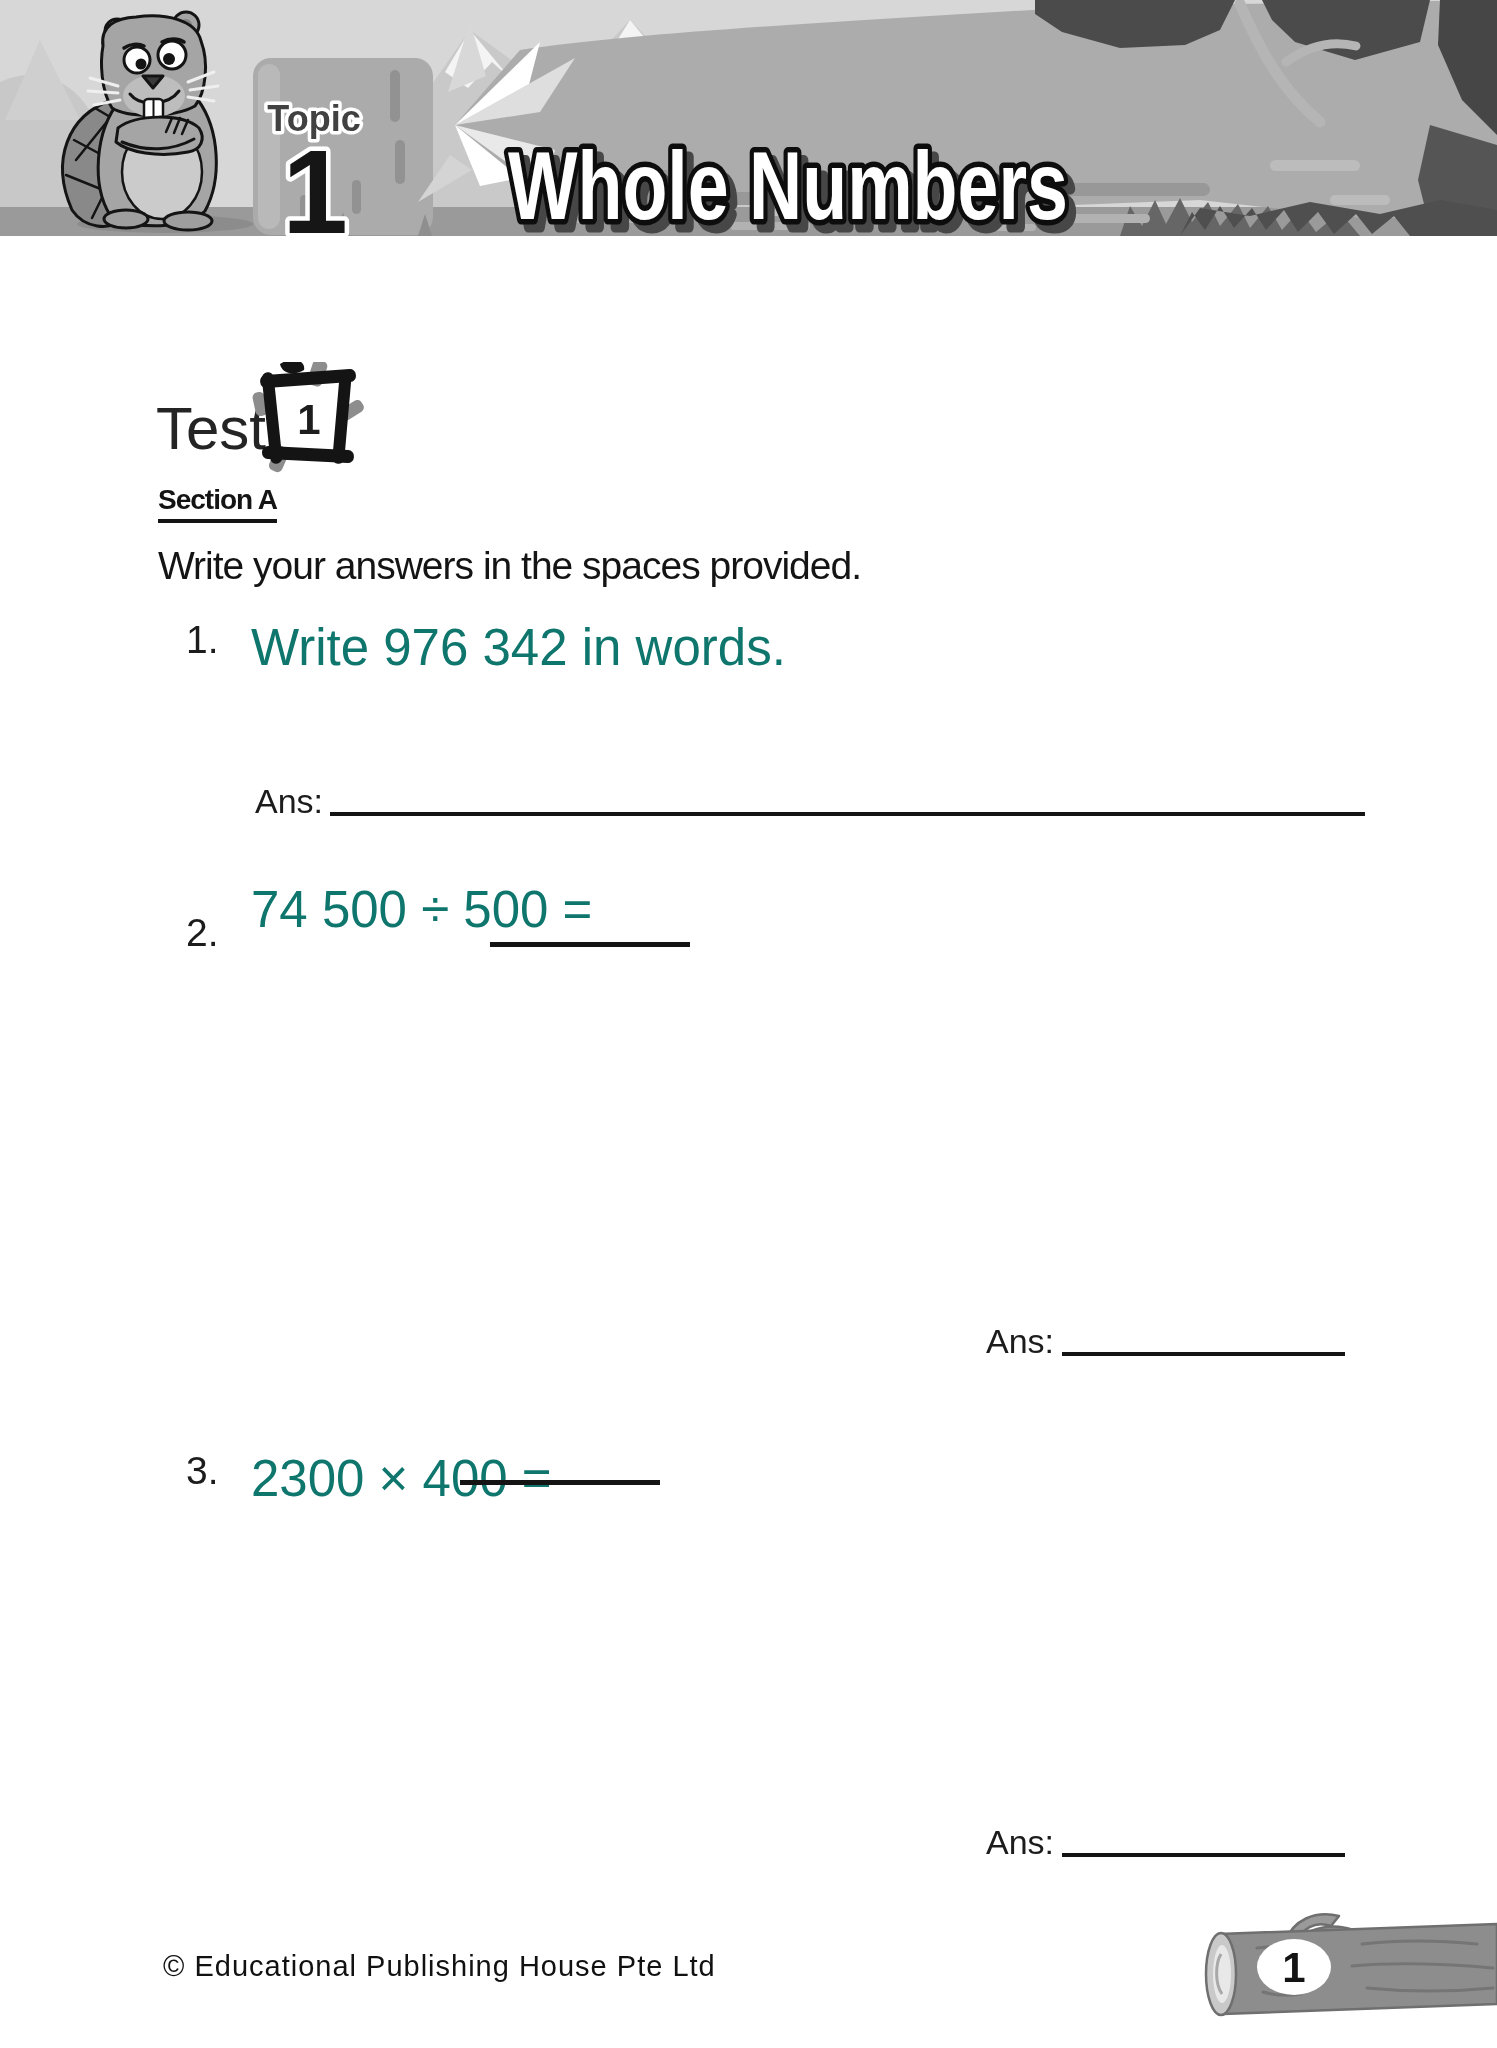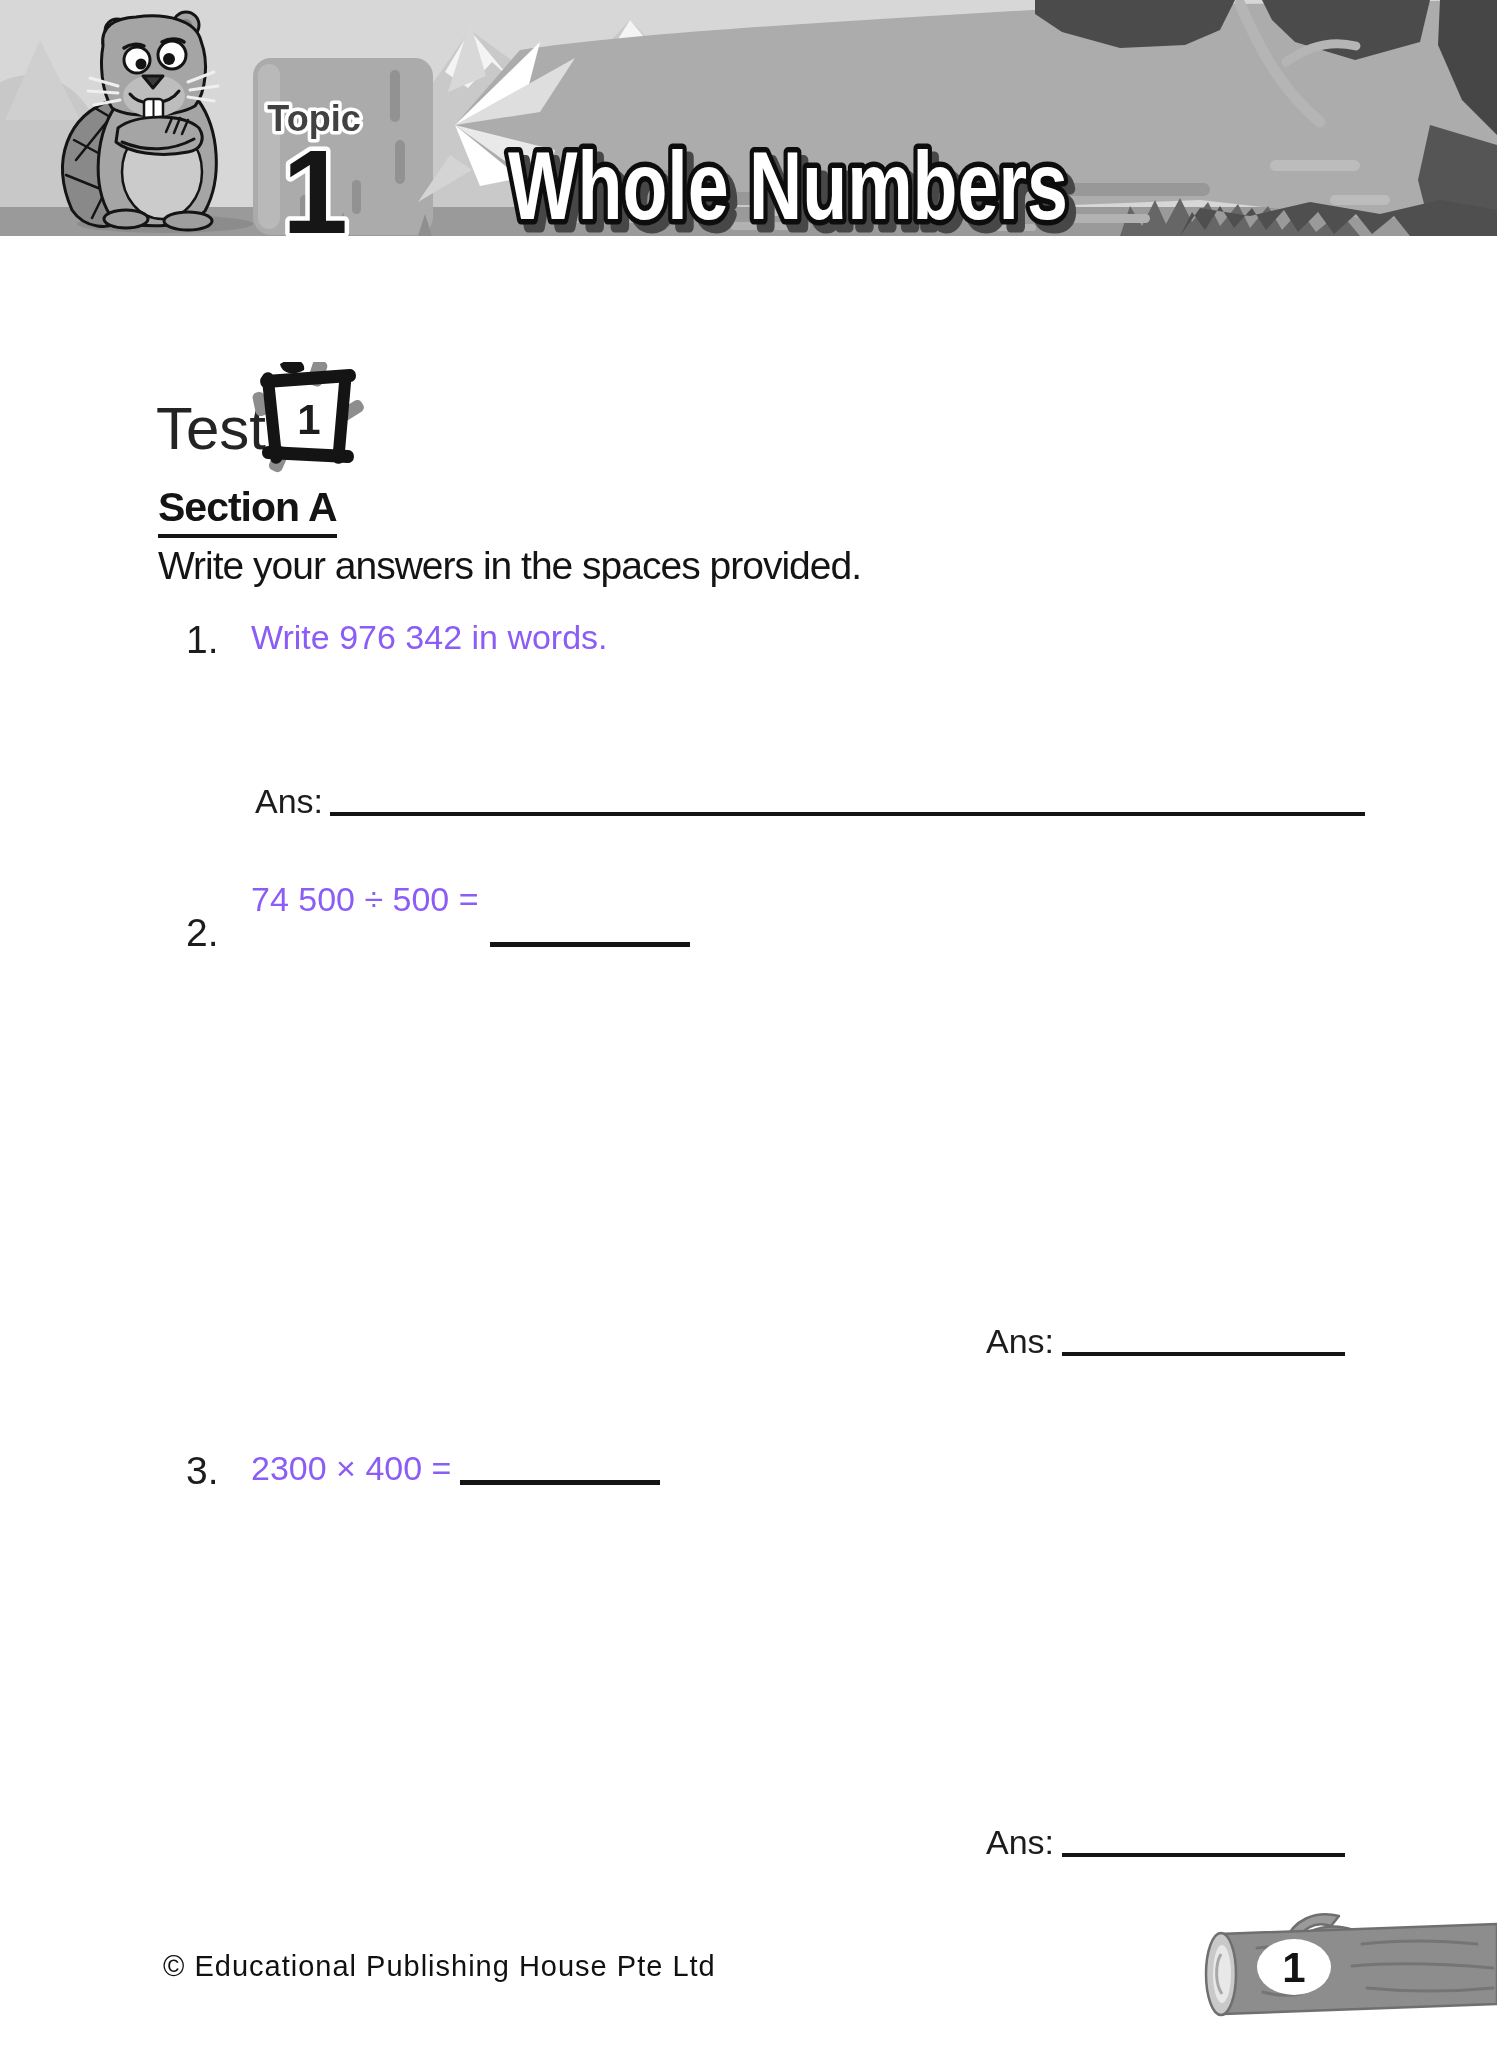--- a/index.html
+++ b/index.html
@@ -12,30 +12,30 @@
   .header svg{display:block;}
   
   .test-row{position:absolute;left:156px;top:362px;height:112px;}
   .test-label{
     position:absolute;left:0;top:32px;font-size:60px;font-weight:normal;
     color:#242424;letter-spacing:0px;
   }
   .stick-frame{position:absolute;left:96px;top:0;width:112px;height:112px;}
   
   .section-heading{
-    position:absolute;left:158px;top:484px;font-size:41px;font-weight:bold;color:#141414;
+    position:absolute;left:158px;top:484px;font-size:28px;font-weight:bold;color:#141414;
     border-bottom:4px solid #141414;padding-bottom:3px;letter-spacing:-1px;
   }
   .instruction{
     position:absolute;left:158px;top:544px;font-size:39px;font-weight:normal;color:#141414;
     letter-spacing:-1px;
   }
   
   .q-number{position:absolute;font-size:39px;color:#1c1c1c;}
-  .q-text{position:absolute;font-size:34px;color:#8b5cf6;letter-spacing:0px;}
+  .q-text{position:absolute;font-size:51px;color:#0f766e;letter-spacing:0px;}
   .blank{position:absolute;border-bottom:5px solid #141414;}
   .ans-label{position:absolute;font-size:34px;color:#1c1c1c;}
   .ans-line{position:absolute;border-bottom:4px solid #141414;}
   
   .copyright{position:absolute;left:163px;top:1950px;font-size:29px;font-weight:normal;color:#111;letter-spacing:1px;}
   .page-log{position:absolute;left:1197px;top:1908px;width:300px;height:140px;}
 </style>
 </head>
 <body>
 

